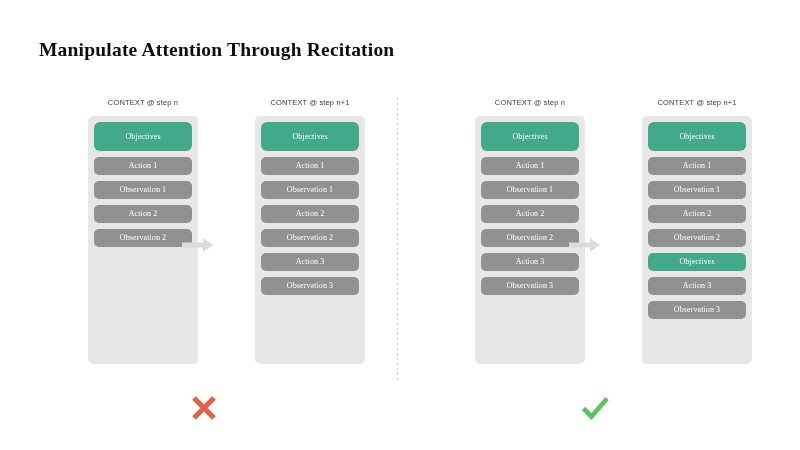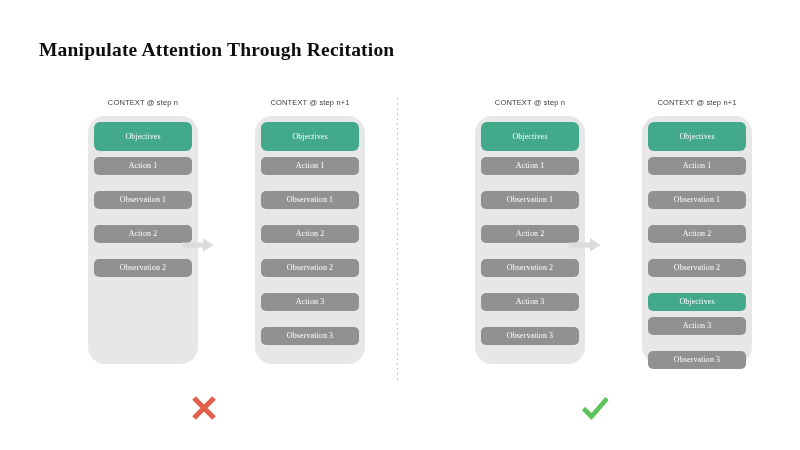--- a/index.html
+++ b/index.html
@@ -71,42 +71,42 @@
     height: 10px;
     white-space: nowrap;
   }
 
   .context-box {
     position: relative;
     margin-top: 8px;
     width: 110px;
     height: 248px;
     background: #e7e7e7;
-    border-radius: 17px;
+    border-radius: 5px;
     box-sizing: border-box;
     padding: 6px 6px 0 6px;
   }
 
   .pill {
     width: 98px;
     box-sizing: border-box;
     border-radius: 5px;
     font-family: "Liberation Serif", serif;
     font-size: 8px;
     color: #ffffff;
     text-align: center;
     white-space: nowrap;
     overflow: hidden;
     letter-spacing: 0.1px;
   }
   .pill.gray {
     background: #919191;
     height: 18px;
     line-height: 18px;
-    margin-bottom: 16px;
+    margin-bottom: 6px;
   }
   .pill.green {
     background: #43a98b;
     height: 18px;
     line-height: 18px;
     margin-bottom: 6px;
   }
   .pill.green.tall {
     height: 29px;
     line-height: 29px;

